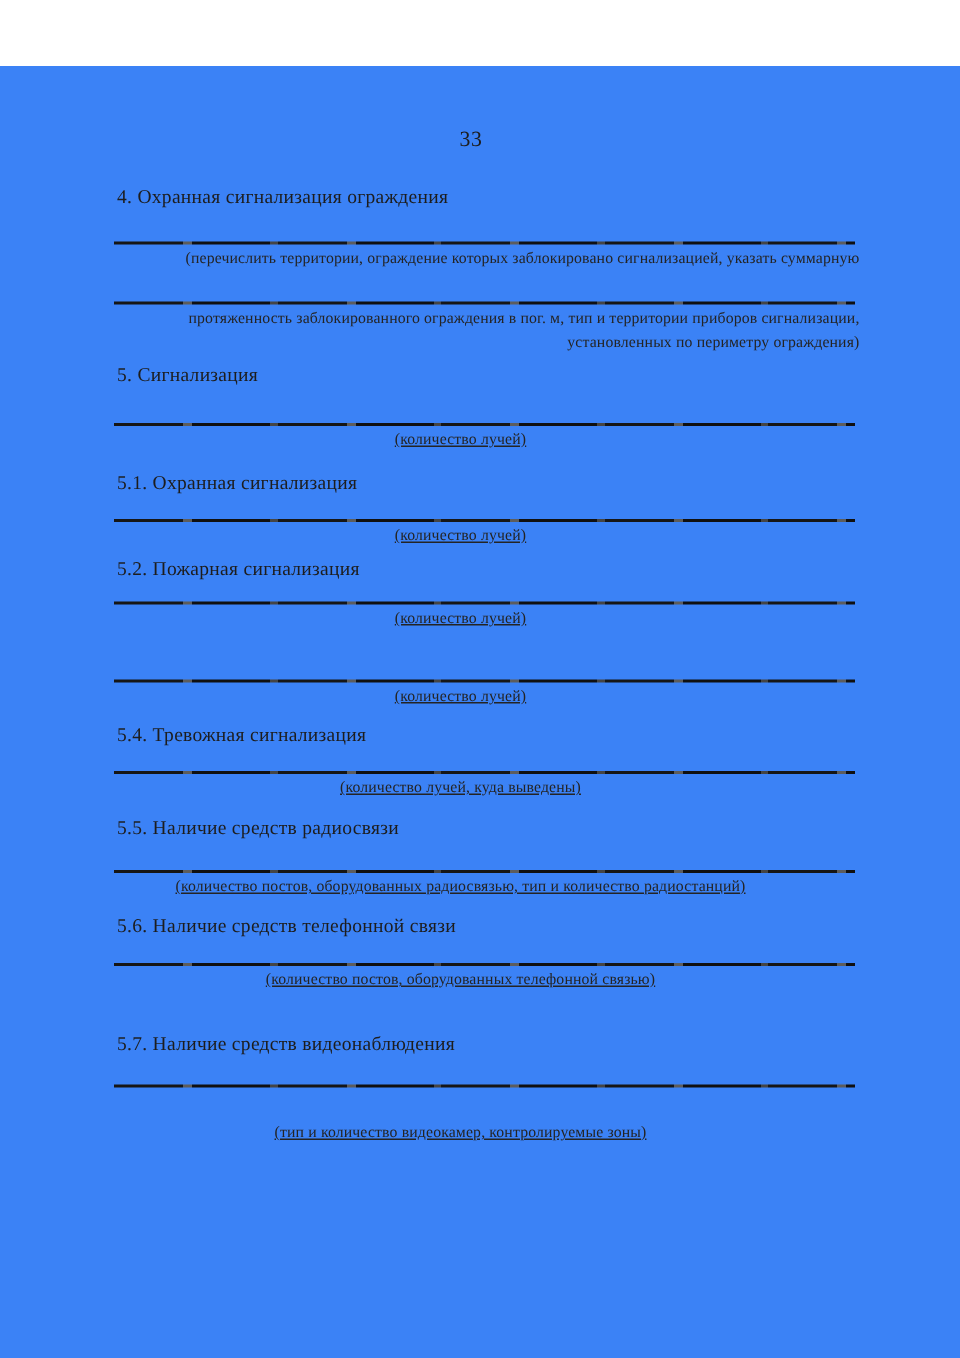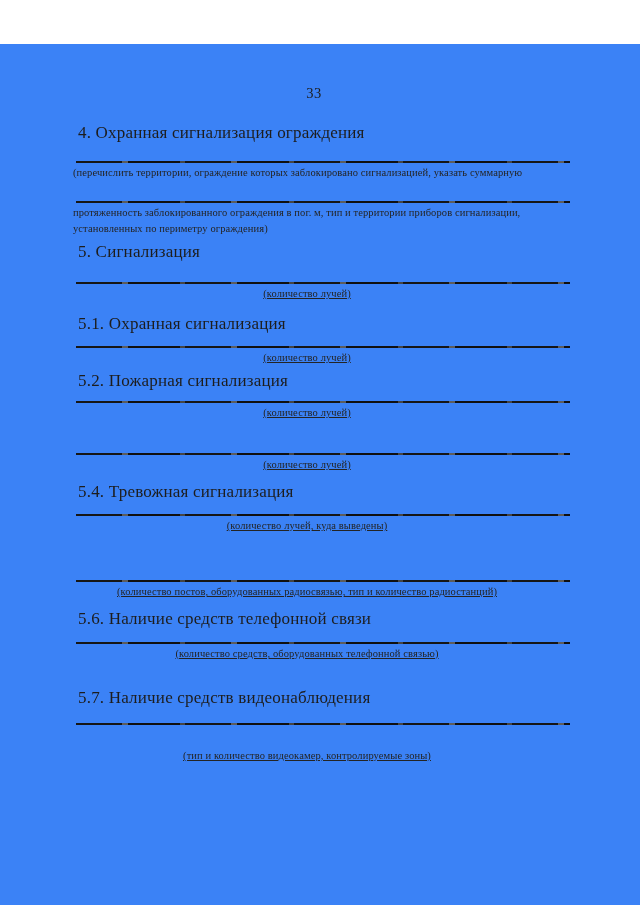--- a/index.html
+++ b/index.html
@@ -29,21 +29,21 @@
     width: 100%;
     text-align: center;
     padding-right: 16px;
     box-sizing: border-box;
     font-size: 14.5px;
     letter-spacing: 0.5px;
   }
   .h {
     position: absolute;
     left: 6px;
-    font-size: 17px;
+    font-size: 13px;
     letter-spacing: 0.2px;
     white-space: nowrap;
   }
   .rule {
     position: absolute;
     left: 4px;
     width: 494px;
     height: 2px;
     background: repeating-linear-gradient(90deg,
       #161616 0px, #161616 46px,
@@ -60,21 +60,21 @@
     letter-spacing: 0.1px;
     color: #242424;
   }
   .cap.center {
     text-align: center;
     padding-right: 30px;
     box-sizing: border-box;
     text-decoration: underline;
   }
   .cap.left {
-    text-align: left;
+    text-align: right;
     padding-left: 1px;
   }
   .cap .l2 { display: block; }
 </style>
 </head>
 <body>
 
 <div class="page">
   <div class="content">
 
@@ -108,28 +108,29 @@
 
 
     <div class="rule" style="top:409px"></div>
     <div class="cap center" style="top:413px">(количество лучей)</div>
 
     <div class="h" style="top:438px">5.4. Тревожная сигнализация</div>
 
     <div class="rule" style="top:470px"></div>
     <div class="cap center" style="top:474px">(количество лучей, куда выведены)</div>
 
+    <div class="h" style="top:500px">5.5. Наличие средств радиосвязи</div>
 
     <div class="rule" style="top:536px"></div>
     <div class="cap center" style="top:540px">(количество постов, оборудованных радиосвязью, тип и количество радиостанций)</div>
 
     <div class="h" style="top:565px">5.6. Наличие средств телефонной связи</div>
 
     <div class="rule" style="top:598px"></div>
-    <div class="cap center" style="top:602px">(количество средств, оборудованных телефонной связью)</div>
+    <div class="cap center" style="top:602px">(количество постов, оборудованных телефонной связью)</div>
 
     <div class="h" style="top:644px">5.7. Наличие средств видеонаблюдения</div>
 
     <div class="rule" style="top:679px"></div>
     <div class="cap center" style="top:704px">(тип и количество видеокамер, контролируемые зоны)</div>
 
   </div>
 </div>
 
 </body></html>

